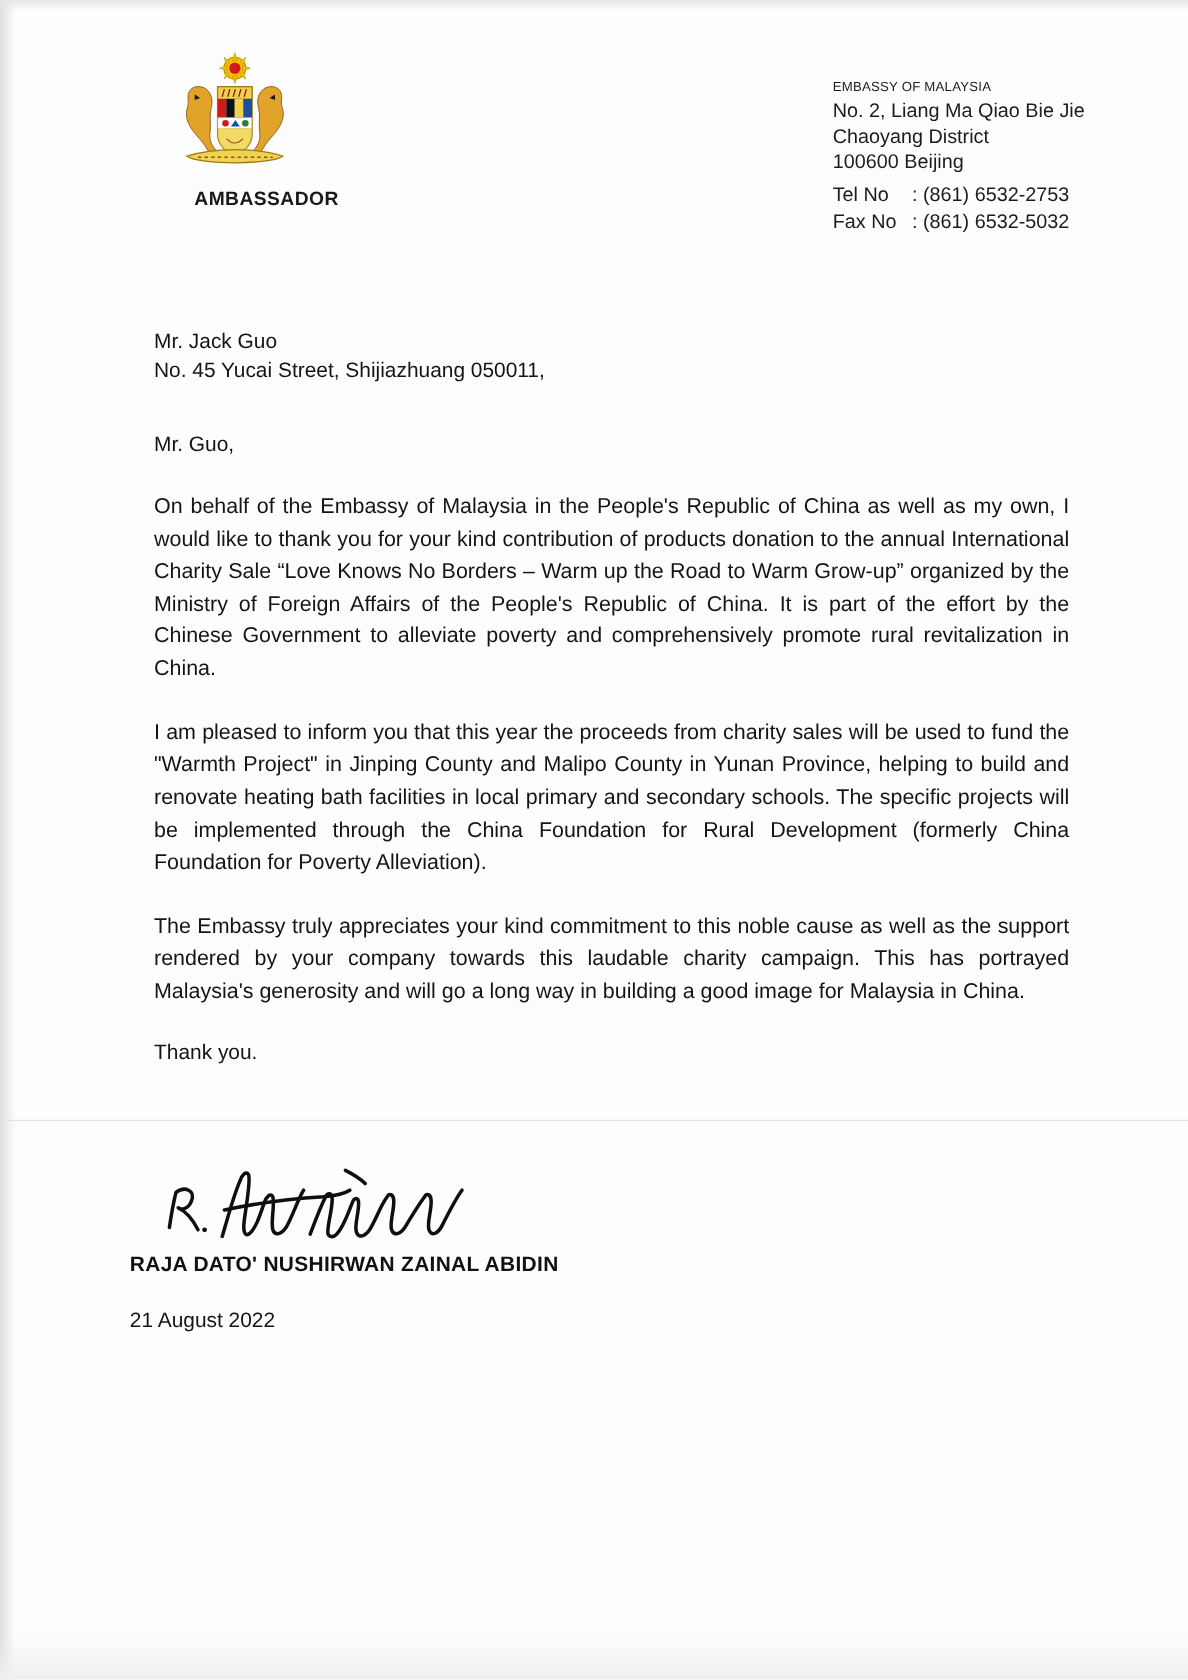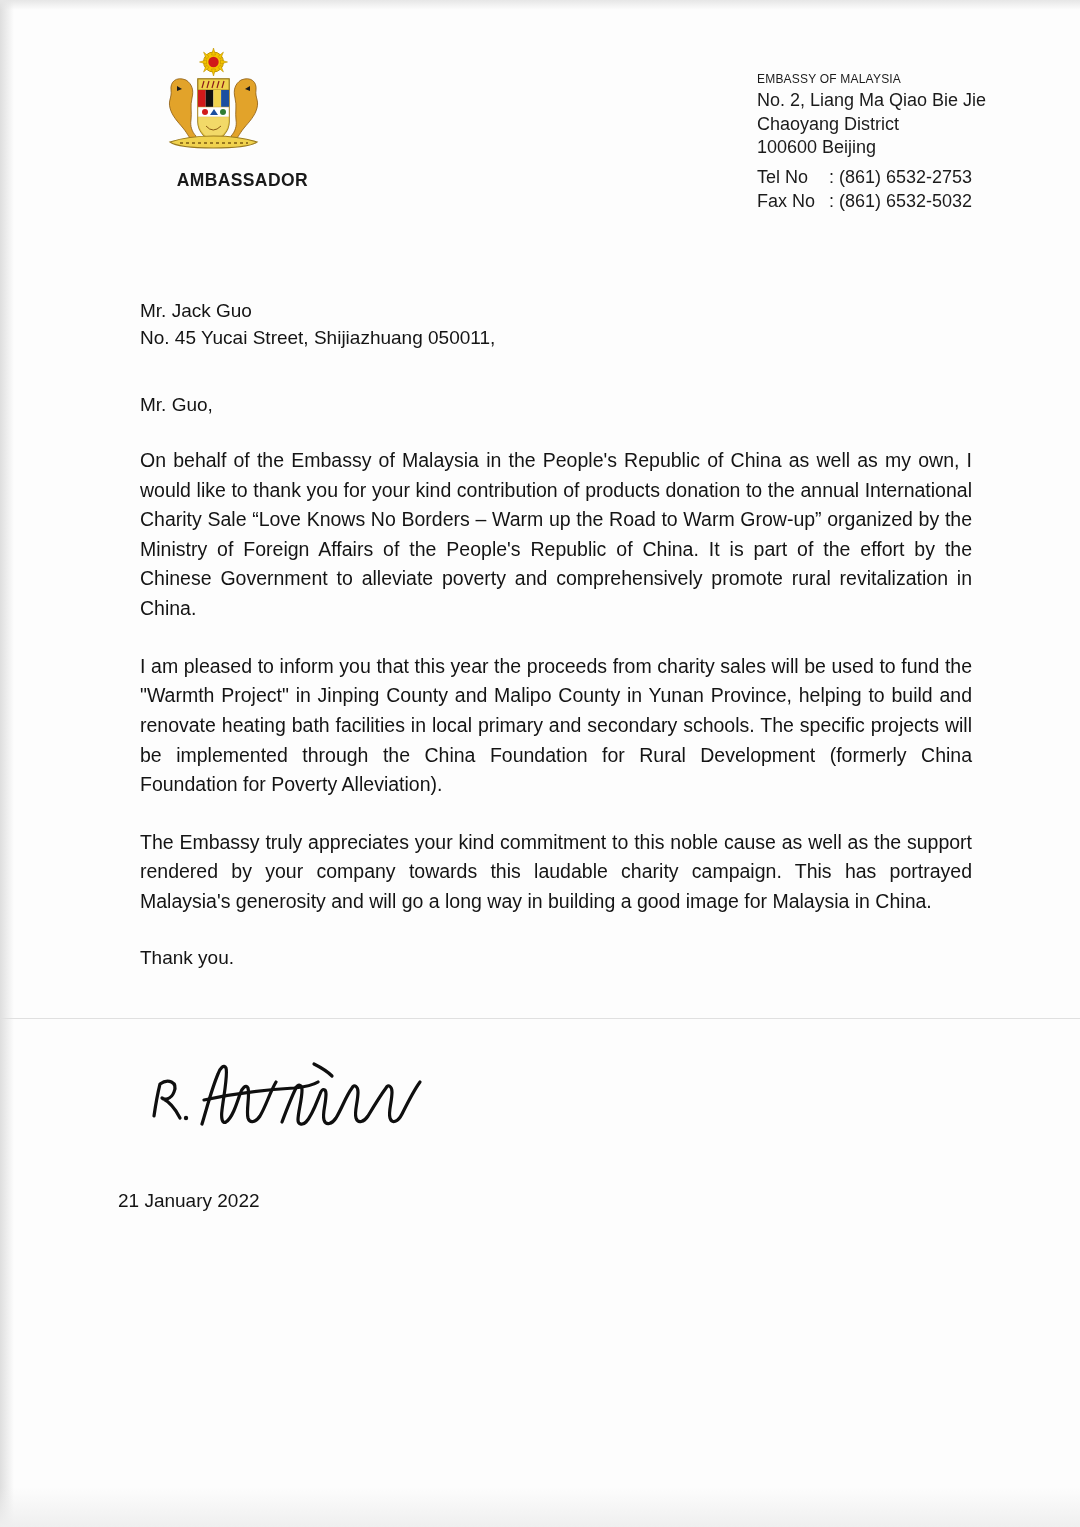--- a/index.html
+++ b/index.html
@@ -313,18 +313,19 @@
         <path d="M136 84 C142 68 146 58 150 50 C152 46 156 46 156 52 C156 62 152 74 152 82
                  C152 86 156 88 160 84 C166 78 170 66 174 56 C176 50 180 50 180 56
                  C180 66 176 76 178 82 C180 88 186 86 190 80 C196 70 200 58 206 50
                  C208 46 212 48 212 54 C212 64 208 74 210 80 C212 86 218 84 222 78
                  C228 68 234 58 240 50 C242 46 246 48 246 54 C246 64 242 74 244 80
                  C246 86 252 84 256 76 C262 64 268 52 274 44"></path>
 
         <path d="M168 26 C176 30 182 34 186 38"></path>
       </g>
     </svg>
+    <div class="signer-name">RAJA DATO' NUSHIRWAN ZAINAL ABIDIN</div>
   </div>
 
-  <div class="letter-date">21 January 2022</div>
+  <div class="letter-date">21 August 2022</div>
 
   <div class="scan-edge-bottom"></div>
 </div>
 
 </body></html>

